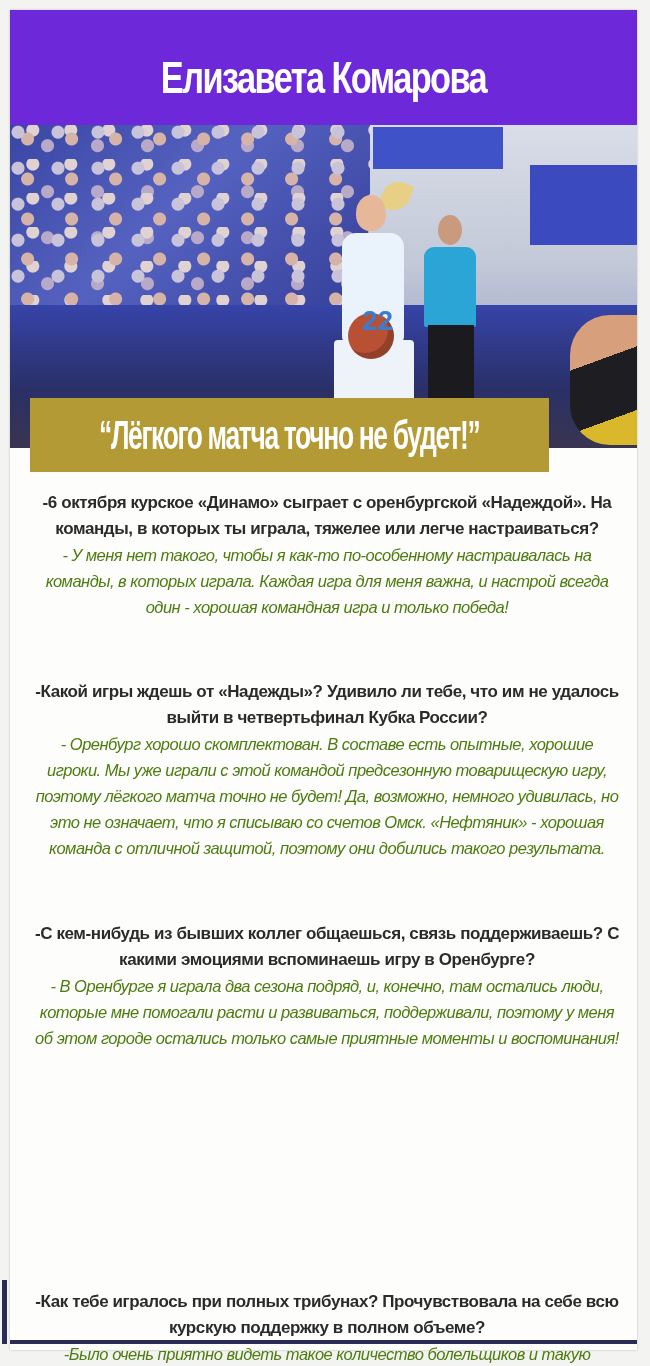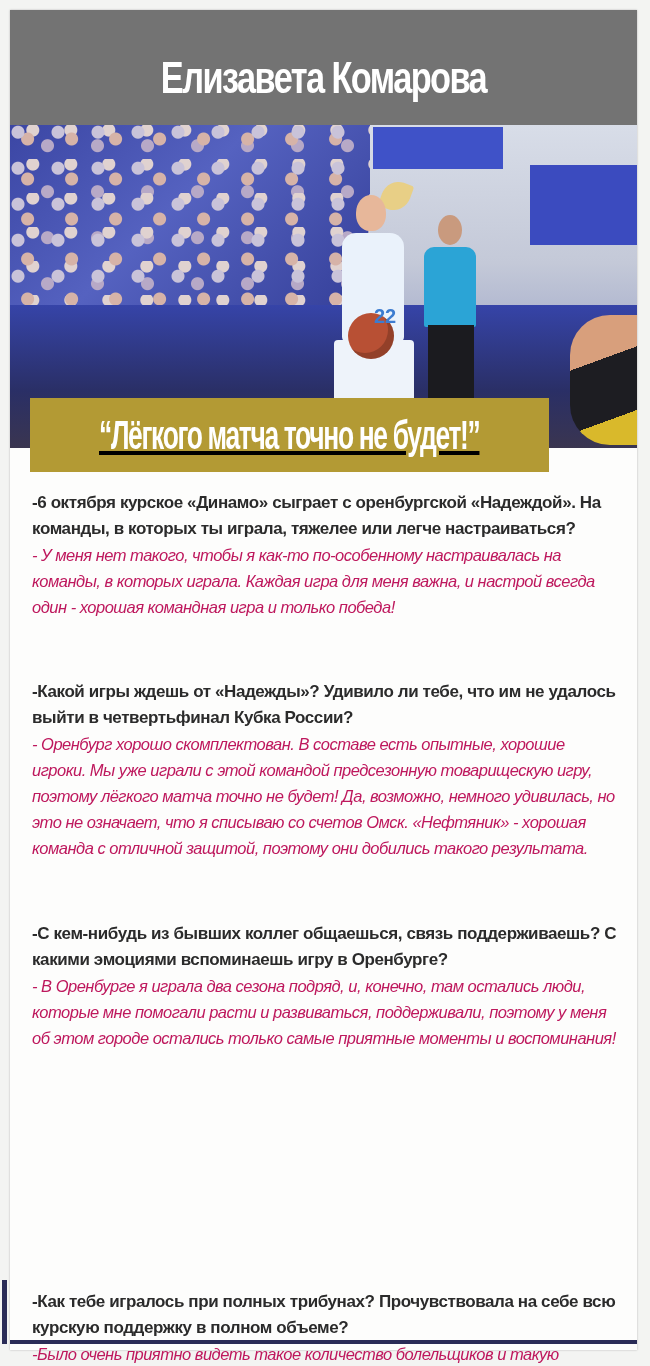--- a/index.html
+++ b/index.html
@@ -6,21 +6,21 @@
   body {
     width: 650px; height: 1366px; background: #f3f4f2; position: relative; overflow: hidden;
     font-family: "Liberation Sans", sans-serif;
   }
   .page {
     position: absolute; left: 10px; top: 10px; width: 627px; height: 1340px;
     background: #fdfdfc; box-shadow: 0 0 2px rgba(0,0,0,0.25);
   }
   .header {
     position: absolute; left: 0; top: 0; width: 627px; height: 115px;
-    background: #737373;
+    background: #6d28d9;
     display: flex; align-items: center; justify-content: center;
   }
   .header h1 {
     margin: 0; color: #ffffff; font-family: "Liberation Sans", sans-serif; font-weight: bold;
     font-size: 44px; letter-spacing: -2px; transform: scaleX(0.78); white-space: nowrap;
     position: relative; top: 10px;
   }
   .photo {
     position: absolute; left: 0; top: 115px; width: 627px; height: 323px; overflow: hidden;
     background: linear-gradient(180deg, #6a72c0 0%, #4c58b0 40%, #3a4498 100%);
@@ -48,49 +48,49 @@
   .floor-strip {
     position: absolute; left: 0; top: 180px; width: 627px; height: 143px;
     background: linear-gradient(180deg, #3644a8 0%, #2a2f66 60%, #3a3550 100%);
   }
   .player {
     position: absolute; left: 312px; top: 70px; width: 100px; height: 253px;
   }
   .player .head { position:absolute; left:34px; top:0; width:30px; height:36px; background:#e7b79a; border-radius:50% 50% 45% 45%; }
   .player .hair { position:absolute; left:60px; top:-14px; width:28px; height:30px; background:#e8cf86; border-radius: 60% 10% 60% 10%; transform: rotate(20deg); }
   .player .jersey { position:absolute; left:20px; top:38px; width:62px; height:110px; background:#eaf2fb; border-radius: 14px 14px 6px 6px; }
-  .player .num { position:absolute; left:52px; top:110px; color:#3c7cd0; font-weight:bold; font-size:20px; }
+  .player .num { position:absolute; left:40px; top:110px; color:#3c7cd0; font-weight:bold; font-size:28px; }
   .player .shorts { position:absolute; left:12px; top:145px; width:80px; height:80px; background:#eef3fa; border-radius: 4px; }
   .player .ball { position:absolute; left:26px; top:118px; width:46px; height:46px; background:#b85034; border-radius:50%; box-shadow: inset -6px -6px 0 rgba(0,0,0,0.2); }
   .referee { position:absolute; left:410px; top:90px; width:60px; height:233px; }
   .referee .head { position:absolute; left:18px; top:0; width:24px; height:30px; background:#c99a7e; border-radius:50%; }
   .referee .shirt { position:absolute; left:4px; top:32px; width:52px; height:80px; background:#2ba4d6; border-radius: 10px 10px 2px 2px; }
   .referee .pants { position:absolute; left:8px; top:110px; width:46px; height:123px; background:#1b1b1f; }
   .opponent-arm { position:absolute; left:560px; top:190px; width:80px; height:130px; background: linear-gradient(160deg, #d89f7c 0 35%, #1d1d22 35% 75%, #d9b92b 75%); border-radius: 40px 0 0 40px; }
 
   .quote-banner {
     position: absolute; left: 20px; top: 388px; width: 519px; height: 74px;
     background: #b39a34;
-    display: flex; align-items: center; justify-content: center; text-decoration: underline;
+    display: flex; align-items: center; justify-content: center;
   }
   .quote-banner span {
     color: #ffffff; font-weight: bold; font-size: 40px; letter-spacing: -2px;
     transform: scaleX(0.66); white-space: nowrap; display: inline-block;
   }
 
   .content {
     position: absolute; left: 22px; top: 480px; width: 590px;
   }
-  .qa { margin: 0 0 24px 0; }
+  .qa { margin: 0 0 24px 0; text-align: center; }
   .q {
     font-family: "Liberation Sans", sans-serif; font-weight: bold; color: #2b2b2b;
     font-size: 17px; line-height: 26px; letter-spacing: -0.4px; margin: 0;
   }
   .a {
-    font-family: "Liberation Sans", sans-serif; font-style: italic; color: #be185d;
+    font-family: "Liberation Sans", sans-serif; font-style: italic; color: #4d7c0f;
     font-size: 16.5px; line-height: 26px; letter-spacing: -0.5px; margin: 0;
   }
   .qa-1 { height: 165px; }
   .qa-2 { height: 190px; }
   .qa-3 { height: 218px; }
   .qa-4 { height: 130px; }
   .bottom-rule {
     position: absolute; left: 0; top: 1330px; width: 627px; height: 4px; background: #2a2c57;
   }
   .left-rule {

